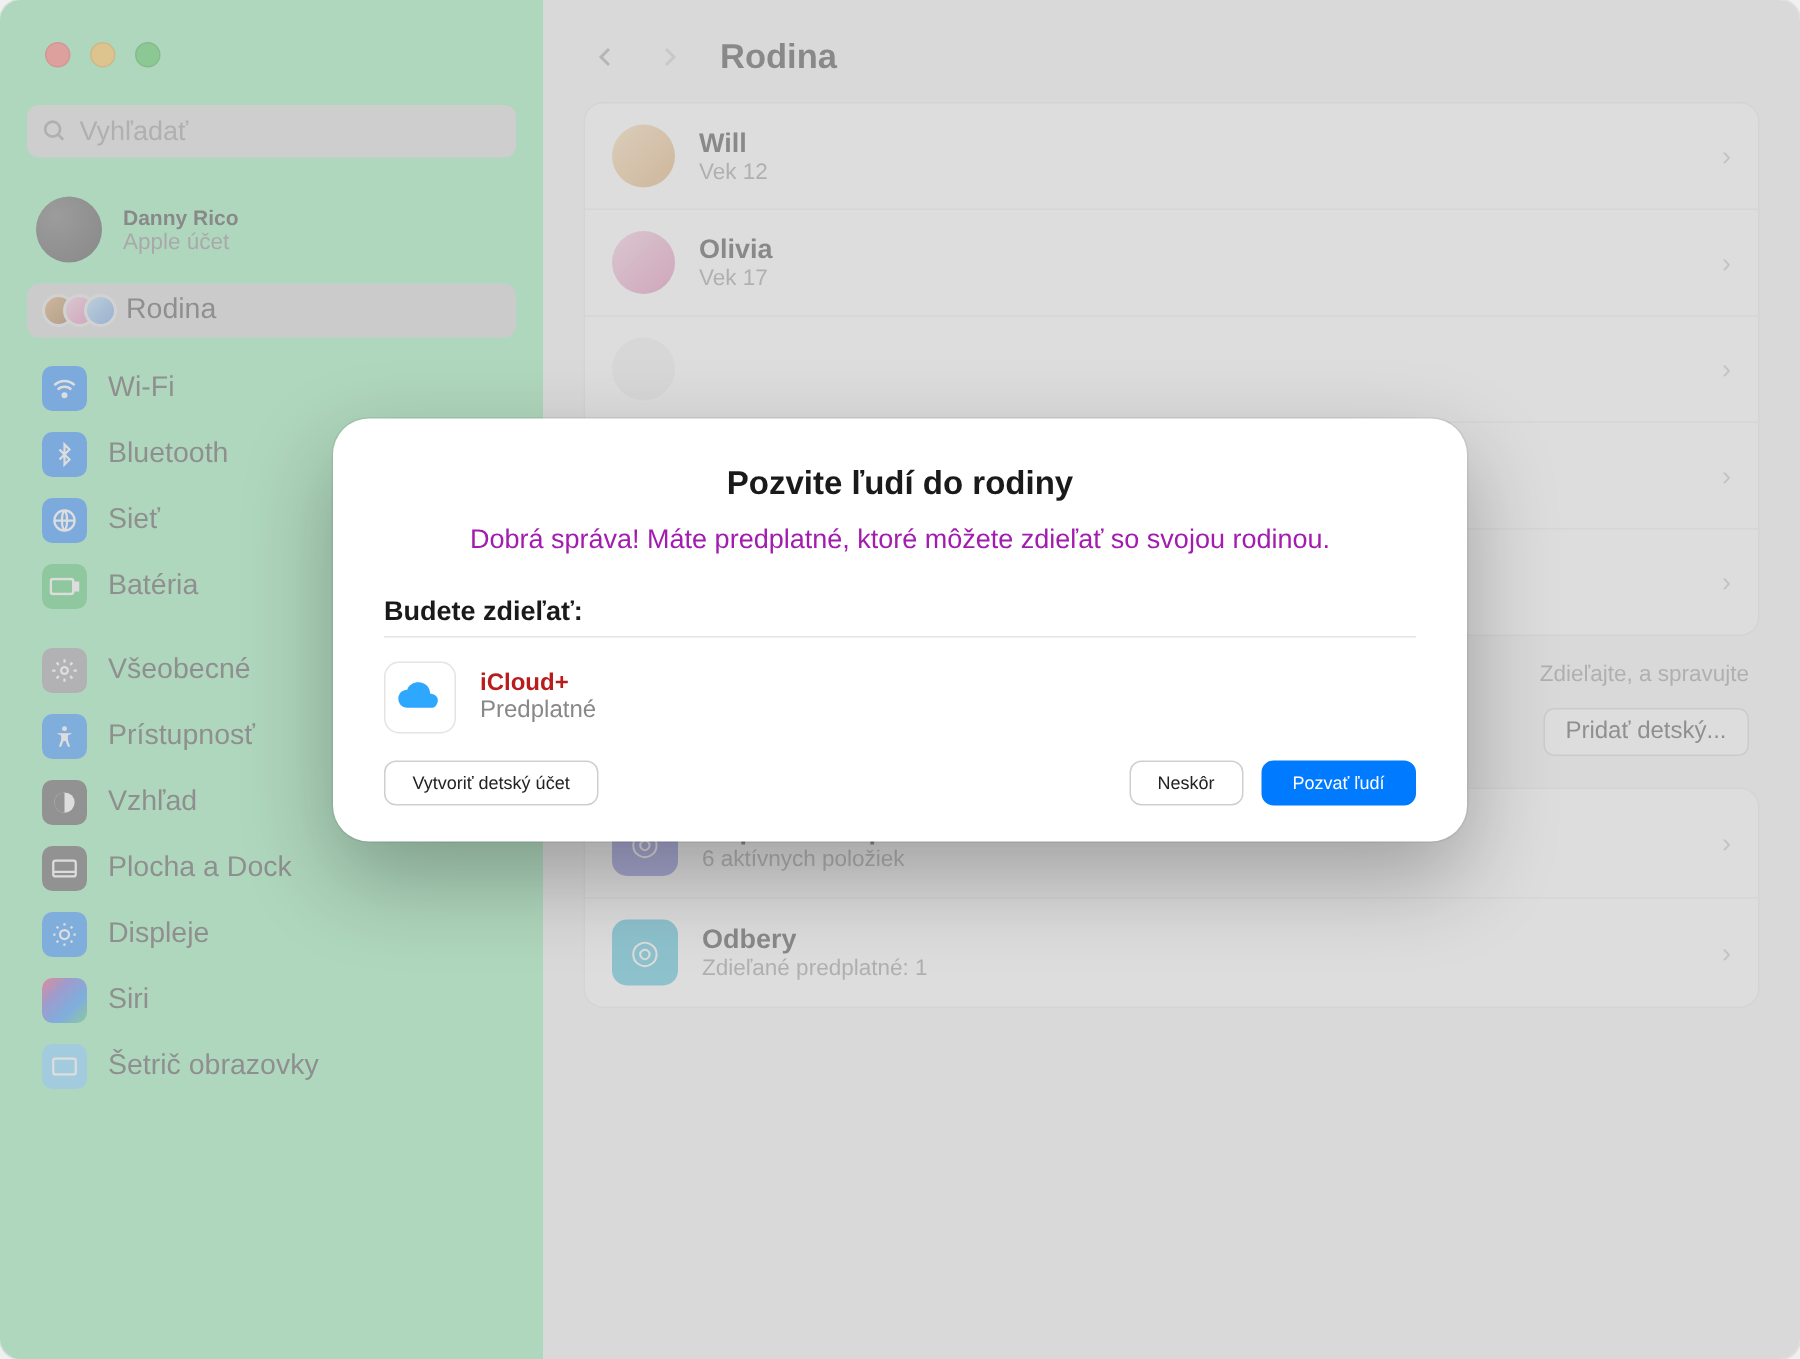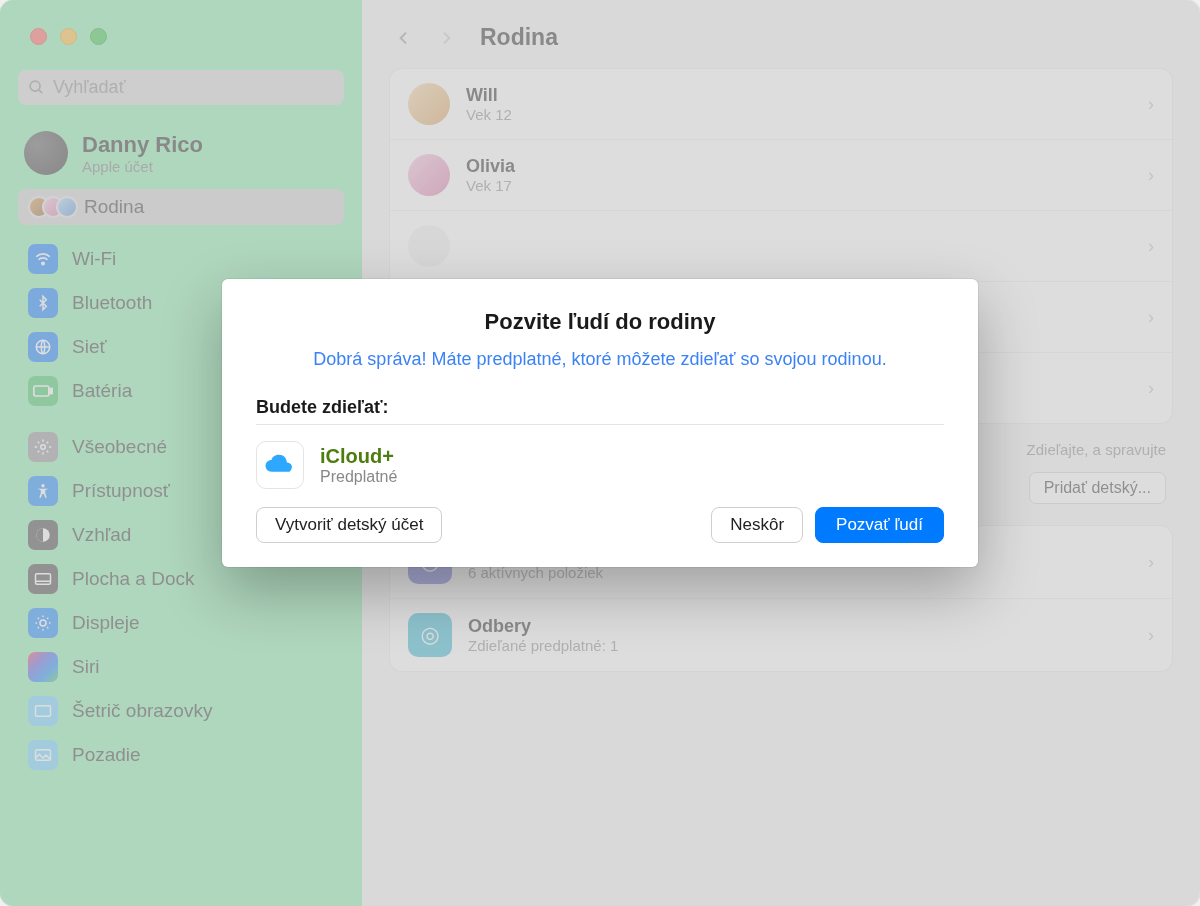--- a/index.html
+++ b/index.html
@@ -23,21 +23,21 @@
   position: absolute; left: 0; top: 0; bottom: 0; width: 362px;
   background: #86efac; padding: 70px 18px 10px 18px; overflow: hidden;
 }
 .search {
   display: flex; align-items: center; gap: 8px;
   background: #d7d7d7; border-radius: 8px; padding: 7px 10px;
   color: #888; font-size: 18px; margin-bottom: 18px;
 }
 .account { display: flex; align-items: center; gap: 14px; padding: 8px 6px 14px 6px; }
 .account .avatar { width: 44px; height: 44px; border-radius: 50%; background: radial-gradient(circle at 30% 30%, #555, #222); }
-.account .name { font-size: 22px; font-weight: 600; color: #222; }
+.account .name { font-size: 14px; font-weight: 600; color: #222; }
 .account .sub { font-size: 15px; color: #777; }
 .side-item {
   display: flex; align-items: center; gap: 14px; padding: 7px 10px;
   border-radius: 8px; color: #333; font-size: 19px;
 }
 .side-item.selected { background: #cfcfcf; }
 .side-item .icon { width: 30px; height: 30px; border-radius: 7px; display: flex; align-items: center; justify-content: center; flex: 0 0 30px; }
 .family-avatars { display: flex; }
 .family-avatars span { width: 22px; height: 22px; border-radius: 50%; margin-right: -8px; border: 2px solid #e3e3e3; }
 .side-group { margin-top: 12px; }
@@ -82,39 +82,39 @@
 
 
 .overlay {
   position: absolute; inset: 0; background: rgba(200,200,200,0.62);
   z-index: 20;
 }
 
 
 .modal {
   position: absolute; z-index: 30; left: 222px; top: 279px;
-  width: 756px; background: #fff; border-radius: 6px;
+  width: 756px; background: #fff; border-radius: 24px;
   box-shadow: 0 24px 60px rgba(0,0,0,0.28), 0 0 0 1px rgba(0,0,0,0.06);
   padding: 30px 34px 24px 34px;
 }
 .modal h2 { text-align: center; font-size: 22px; font-weight: 700; color: #1a1a1a; margin-bottom: 12px; }
-.modal .msg { text-align: center; font-size: 18px; color: #3b82f6; line-height: 1.35; padding: 0 22px; margin-bottom: 26px; }
+.modal .msg { text-align: center; font-size: 18px; color: #a21caf; line-height: 1.35; padding: 0 22px; margin-bottom: 26px; }
 .modal .share-label { font-size: 18px; font-weight: 700; color: #1a1a1a; margin-bottom: 6px; }
 .modal hr { border: none; border-top: 1px solid #e4e4e4; margin-bottom: 12px; }
 .modal .share-row { display: flex; align-items: center; gap: 16px; padding: 4px 0 18px 0; }
 .modal .share-row .app-icon {
   width: 48px; height: 48px; border-radius: 10px; border: 1px solid #e4e4e4; background: #fff;
   display: flex; align-items: center; justify-content: center;
 }
-.modal .share-row .t1 { font-size: 20px; font-weight: 600; color: #4d7c0f; }
+.modal .share-row .t1 { font-size: 16px; font-weight: 600; color: #b91c1c; }
 .modal .share-row .t2 { font-size: 16px; color: #888; }
 .modal .actions { display: flex; align-items: center; gap: 12px; }
 .modal .btn {
   background: #fff; border: 1px solid #cfcfcf; border-radius: 8px; padding: 7px 18px;
-  font-size: 17px; color: #222; cursor: pointer;
+  font-size: 12px; color: #222; cursor: pointer;
 }
 .modal .spacer { flex: 1; }
 .modal .btn.primary { background: #007aff; border-color: #007aff; color: #fff; font-weight: 500; padding: 7px 20px; }
 
 svg { display: block; }
 </style>
 </head>
 <body>
 
 <div class="window">
@@ -240,29 +240,20 @@
         <div class="icon siri"></div>
         <span>Siri</span>
       </div>
       <div class="side-item">
         <div class="icon wall">
             <svg width="18" height="14" viewBox="0 0 24 18" fill="none" stroke="#fff" stroke-width="2">
               <rect x="2" y="2" width="20" height="14" rx="2"></rect>
             </svg>
           </div>
         <span>Šetrič obrazovky</span>
-      </div>
-      <div class="side-item">
-        <div class="icon wall">
-            <svg width="18" height="14" viewBox="0 0 24 18" fill="none" stroke="#fff" stroke-width="2">
-              <rect x="2" y="2" width="20" height="14" rx="2"></rect>
-              <path d="M2 13l5-5 5 5 4-4 6 6"></path>
-            </svg>
-          </div>
-        <span>Pozadie</span>
       </div>
     </div>
   </div>
 
   <div class="main">
     <div class="main-header">
       <span class="nav-btn">
         <svg width="16" height="22" viewBox="0 0 24 24" fill="none" stroke="#9a9a9a" stroke-width="3">
             <polyline points="15 4 7 12 15 20"></polyline>
           </svg>

